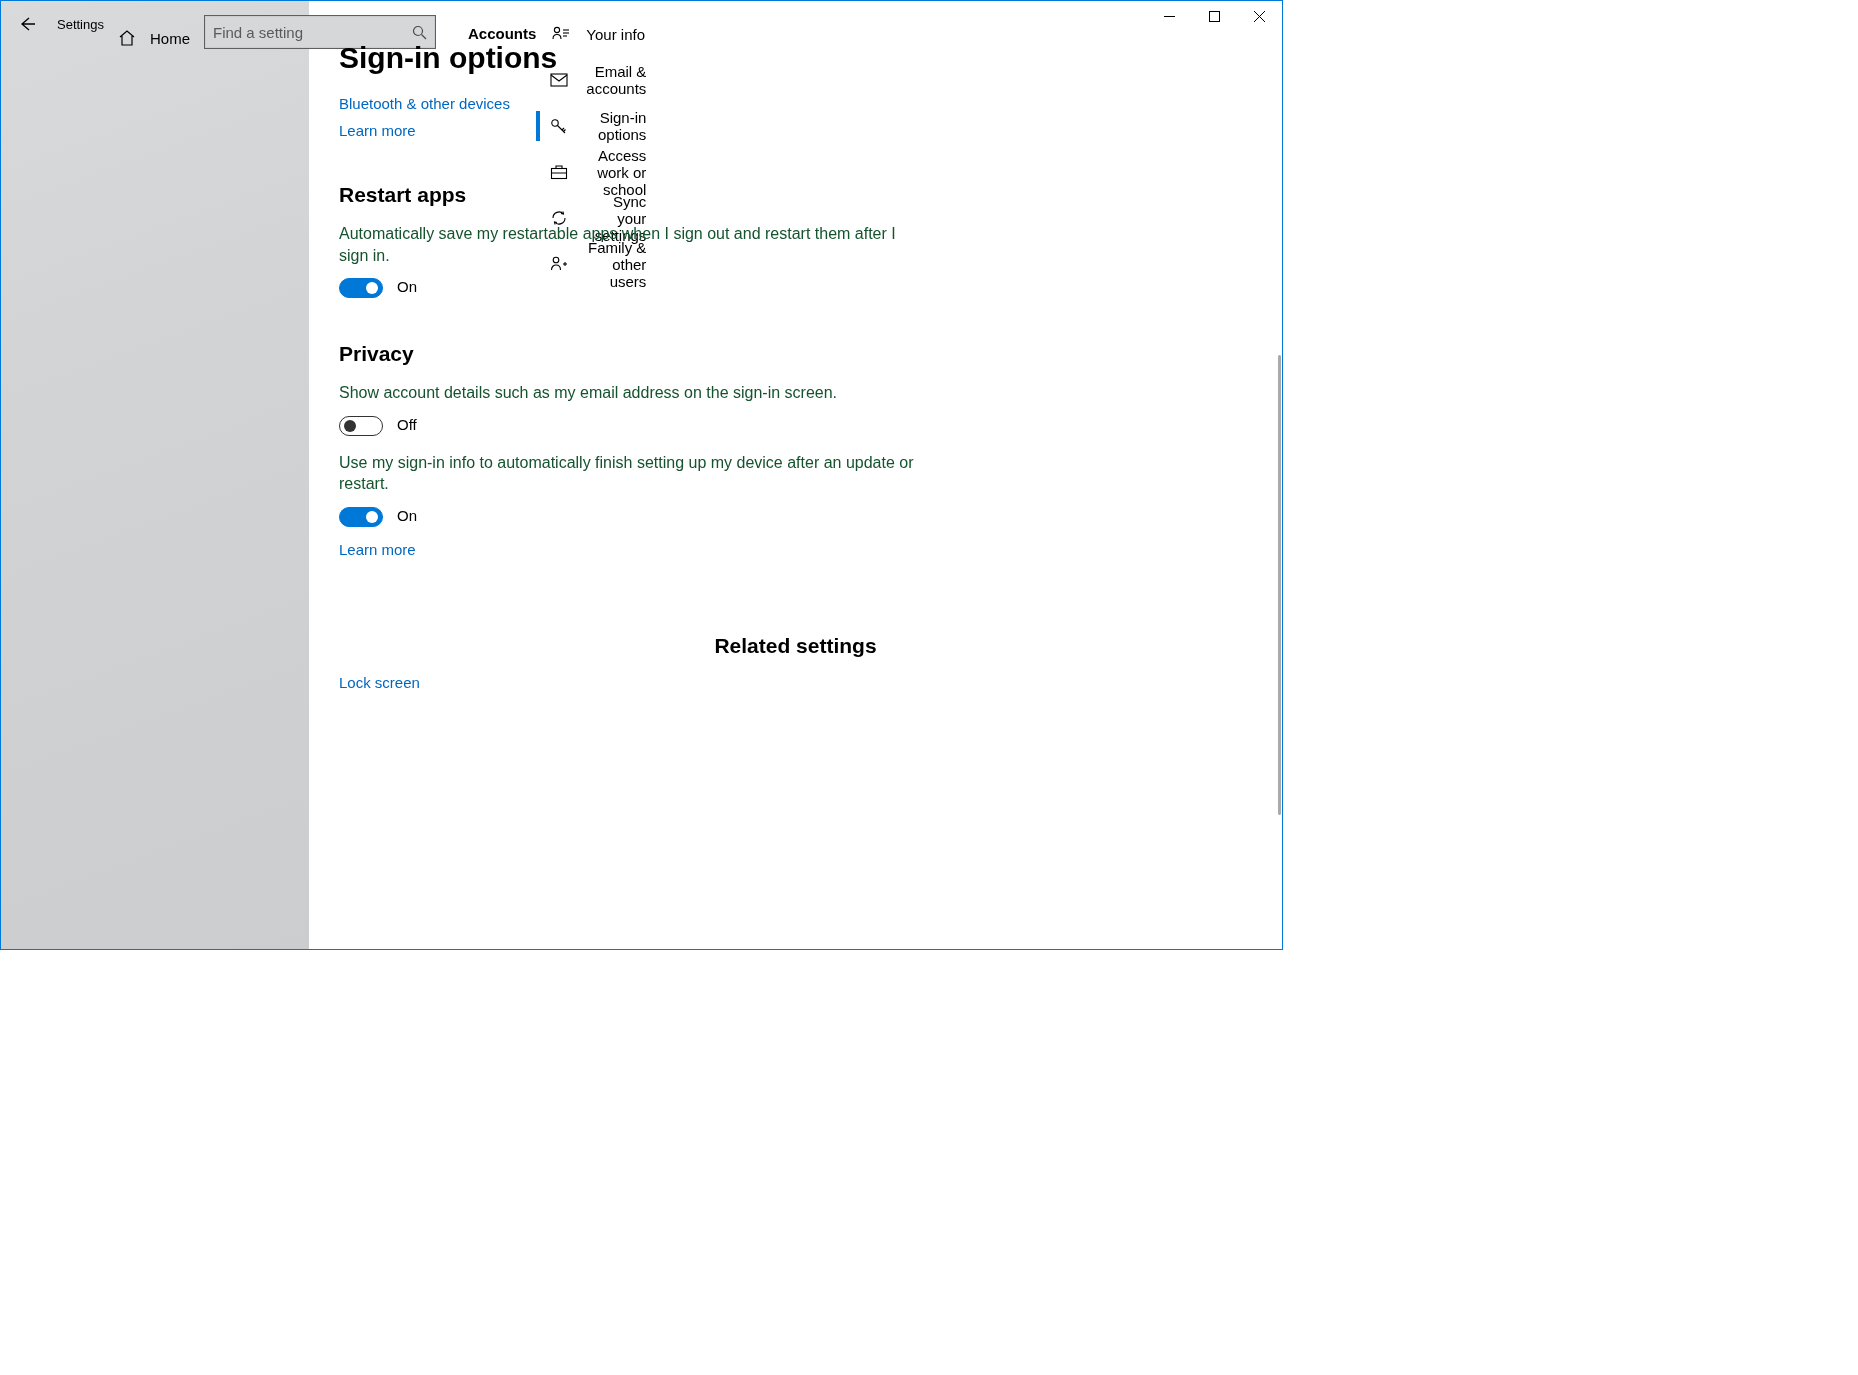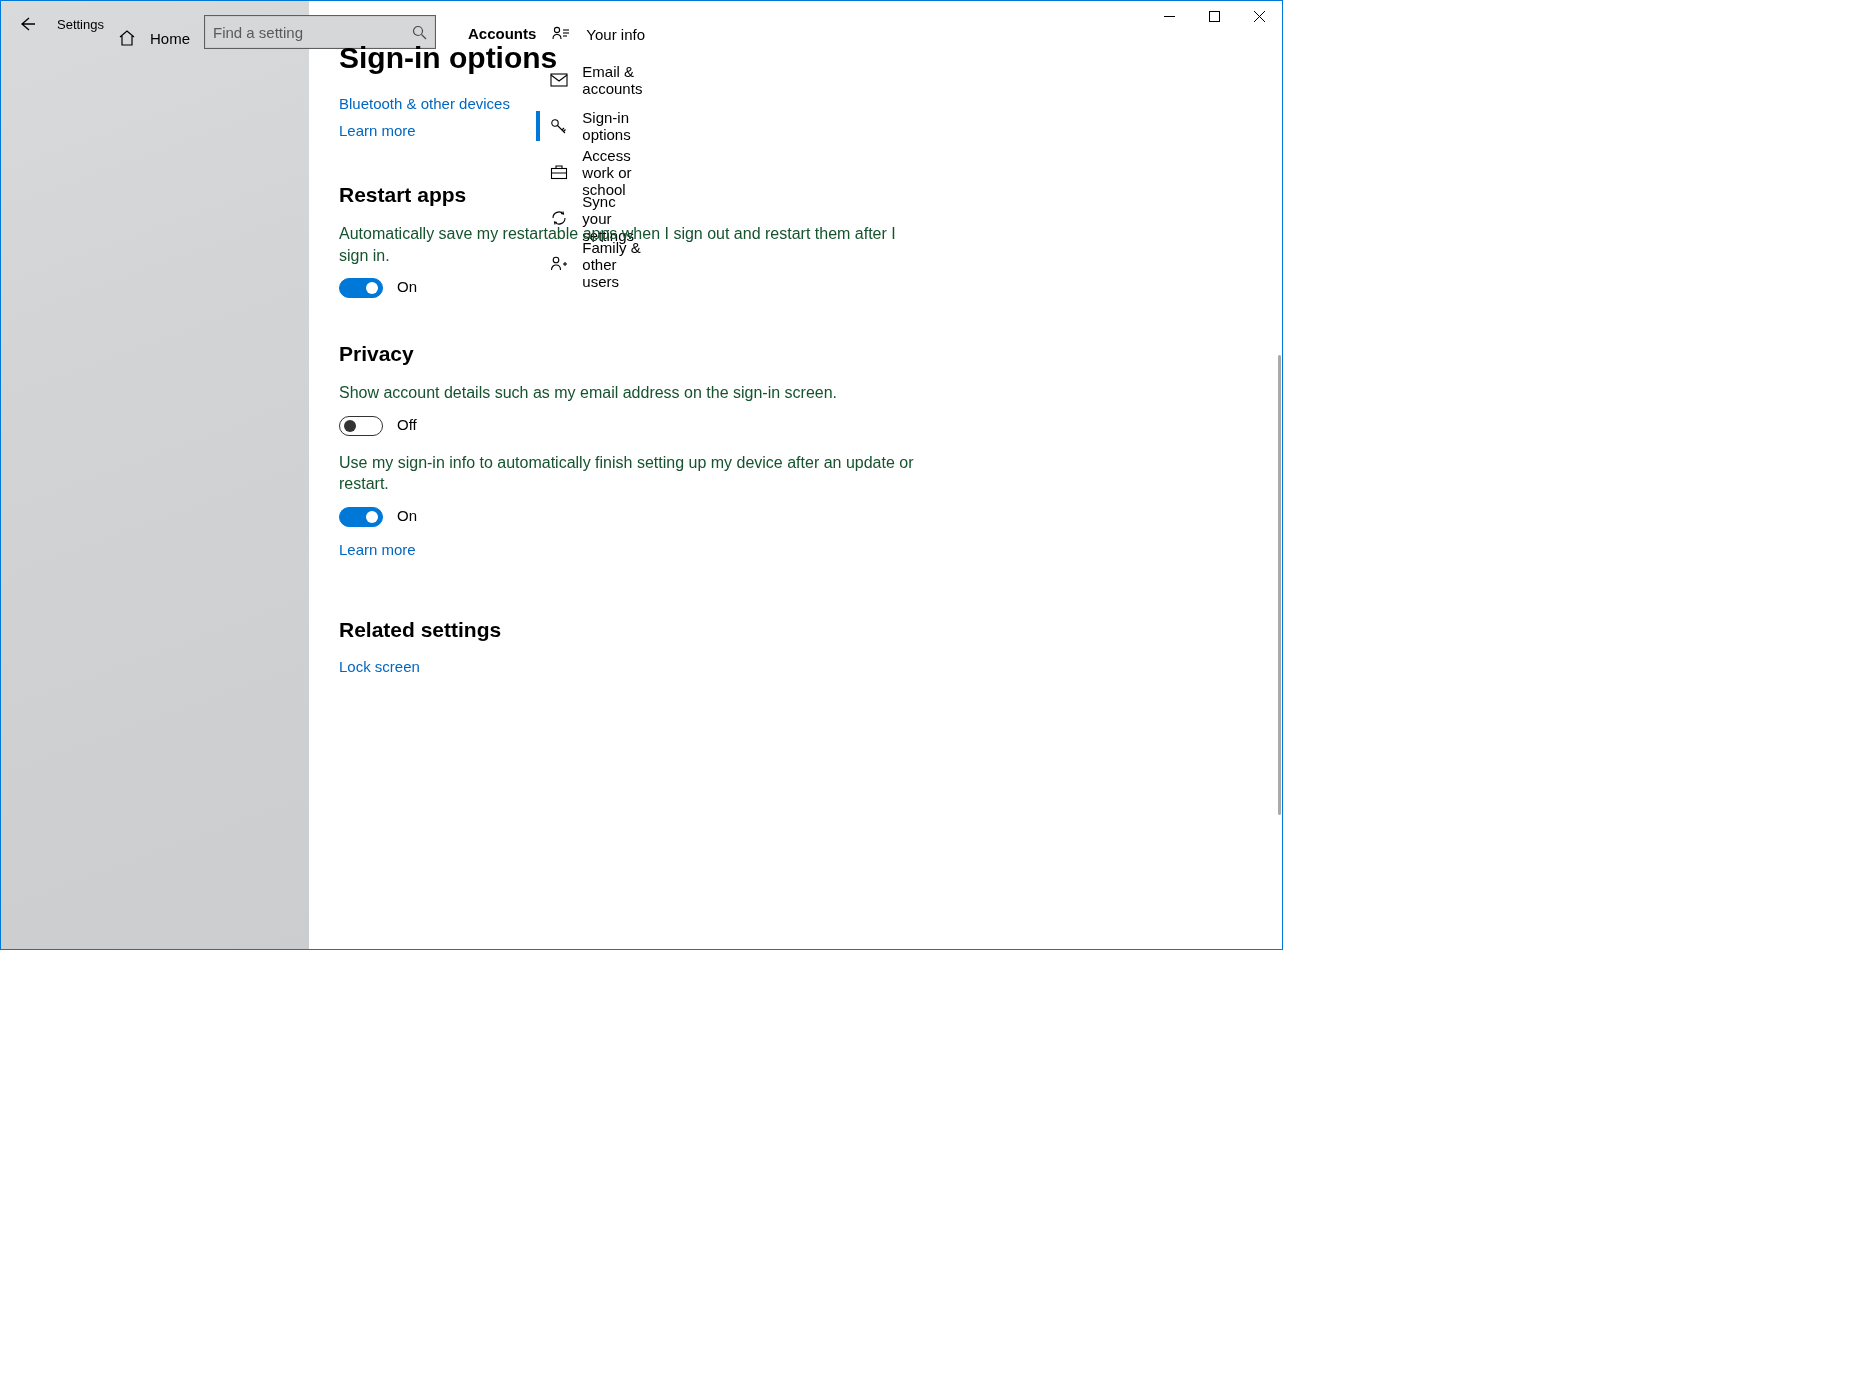--- a/index.html
+++ b/index.html
@@ -110,21 +110,21 @@
     align-items:center;
     height: 46px;
     padding-left:14px;
     cursor:pointer;
     position:relative;
   }
   .nav-item .icon-slot {
     width: 22px;
     display:flex;align-items:center;justify-content:center;
   }
-  .nav-item .nav-label { margin-left: 14px; font-size: 15px; }
+  .nav-item .nav-label { margin-left: 14px; font-size: 15px; text-align: right; }
   .nav-item.active::before {
     content:"";
     position:absolute;
     left:0; top:8px; bottom:8px;
     width:4px;
     background:#0078d7;
   }
   
   .content {
     flex:1;
@@ -359,21 +359,21 @@
       </div>
       <p class="desc" style="margin-top:16px;">Use my sign-in info to automatically finish setting up my device after an update or restart.</p>
       <div class="toggle-row">
         <div class="toggle on">
             <div class="knob"></div>
           </div>
         <span class="toggle-label">On</span>
       </div>
       <span class="link" style="margin-top:14px;">Learn more</span>
 
-      <h2 style="margin-top:60px;">Related settings</h2>
+      <h2 style="margin-top:76px;text-align:center;">Related settings</h2>
       <span class="link">Lock screen</span>
     </div>
   </div>
 
   <div class="scrollbar-track">
     <div class="scrollbar-thumb" style="top:320px;height:460px;"></div>
   </div>
 </div>
 
 </body></html>

